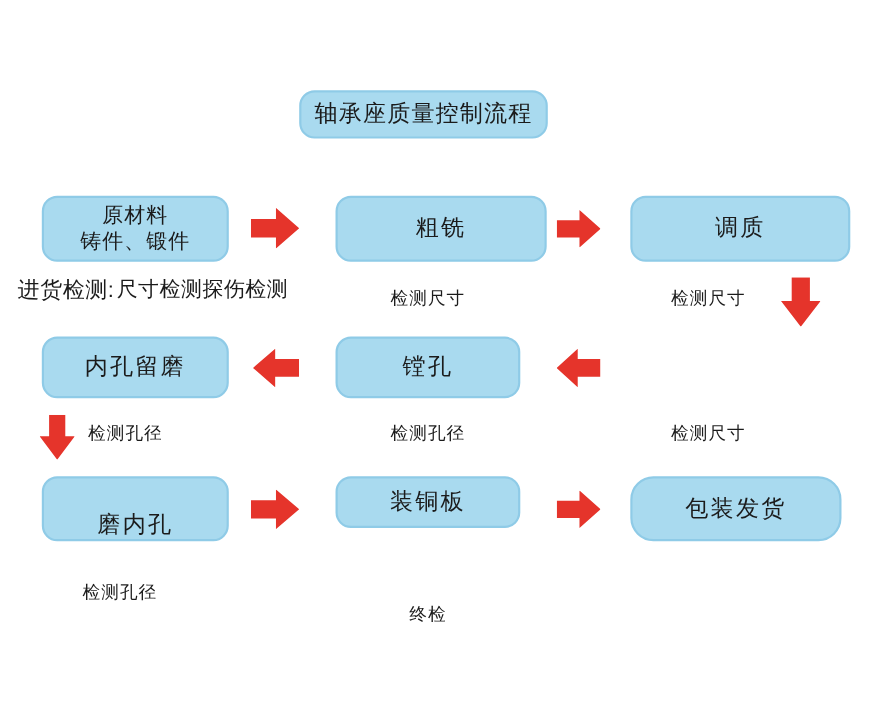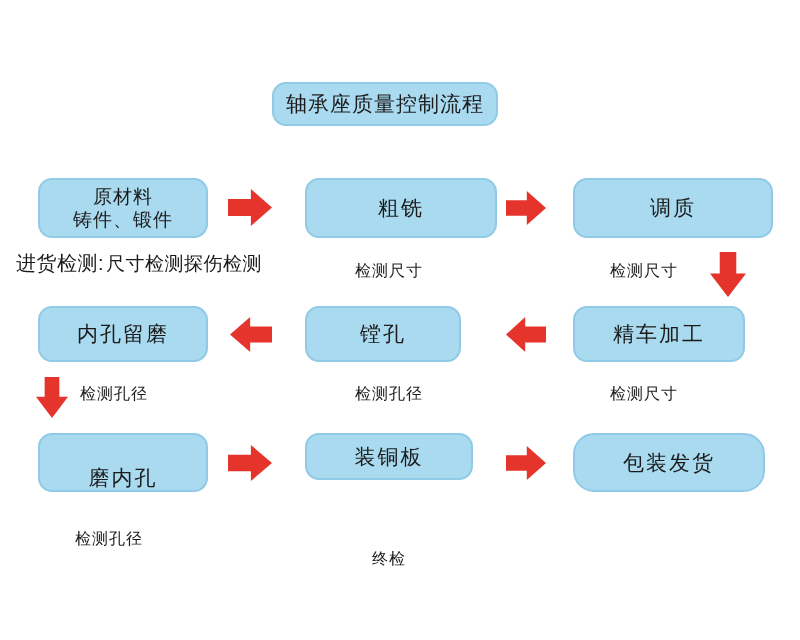--- a/index.html
+++ b/index.html
@@ -57,27 +57,24 @@
     </span>
   </div>
   <div class="lbl center" style="left:305px;top:261px;width:168px;">检测尺寸</div>
   <div class="lbl" style="left:610px;top:261px;">检测尺寸</div>
   <div class="arrow arrow-down" style="left:710px;top:252px;width:36px;height:45px;"></div>
 
   <div class="box" style="left:38px;top:306px;width:170px;height:56px;">
     <span>内孔留磨</span>
   </div>
   <div class="arrow arrow-left" style="left:230px;top:317px;width:42px;height:35px;"></div>
-  <div class="box" style="left:305px;top:306px;width:156px;height:56px;">
+  <div class="box" style="left:305px;top:306px;width:168px;height:56px;">
     <span>镗孔</span>
   </div>
   <div class="arrow arrow-left" style="left:506px;top:317px;width:40px;height:35px;"></div>
-  <div class="box" style="left:573px;top:306px;width:172px;height:56px;">
-    <span>精车加工</span>
-  </div>
 
   <div class="arrow arrow-down" style="left:36px;top:377px;width:32px;height:41px;"></div>
   <div class="lbl" style="left:80px;top:384px;">检测孔径</div>
   <div class="lbl center" style="left:305px;top:384px;width:168px;">检测孔径</div>
   <div class="lbl" style="left:610px;top:384px;">检测尺寸</div>
 
   <div class="box" style="left:38px;top:433px;width:170px;height:59px;justify-content:flex-end;">
     <span>磨内孔</span>
   </div>
   <div class="arrow arrow-right" style="left:228px;top:445px;width:44px;height:36px;"></div>

